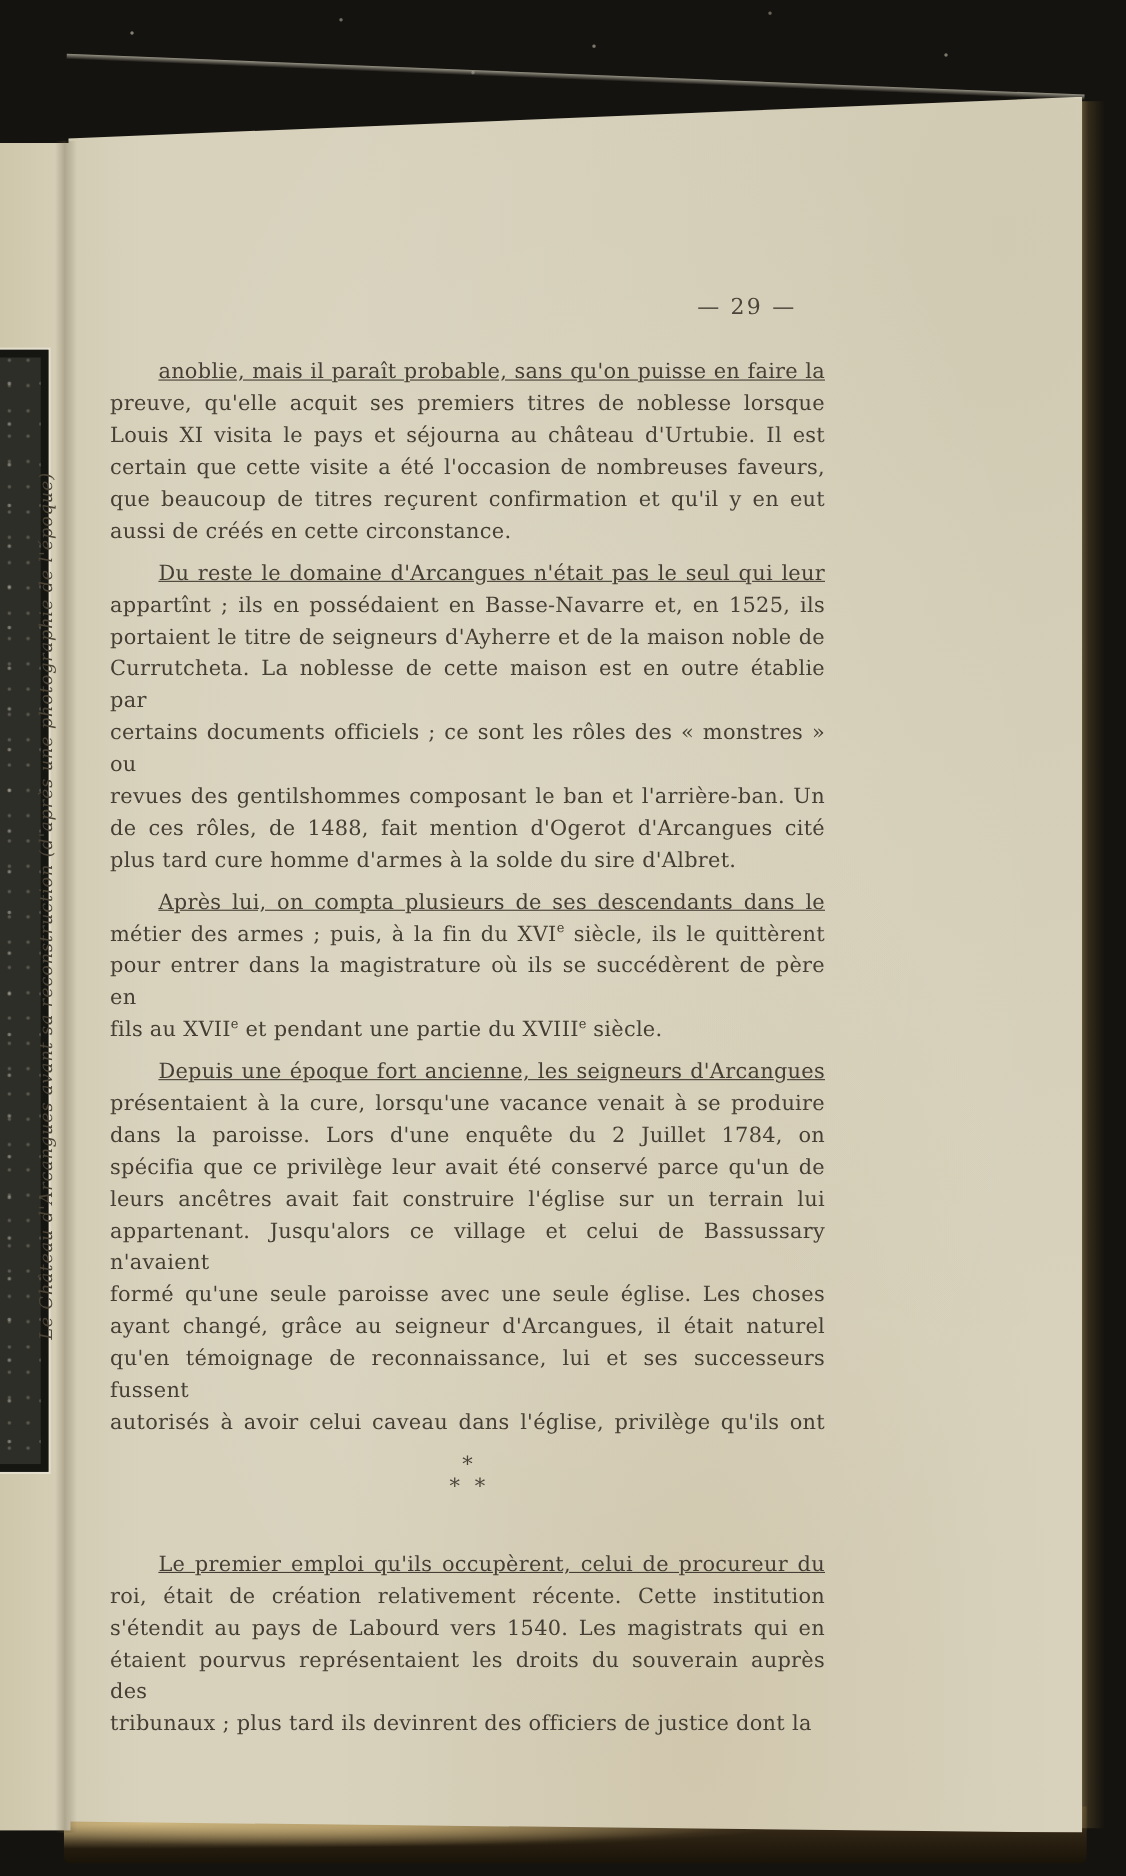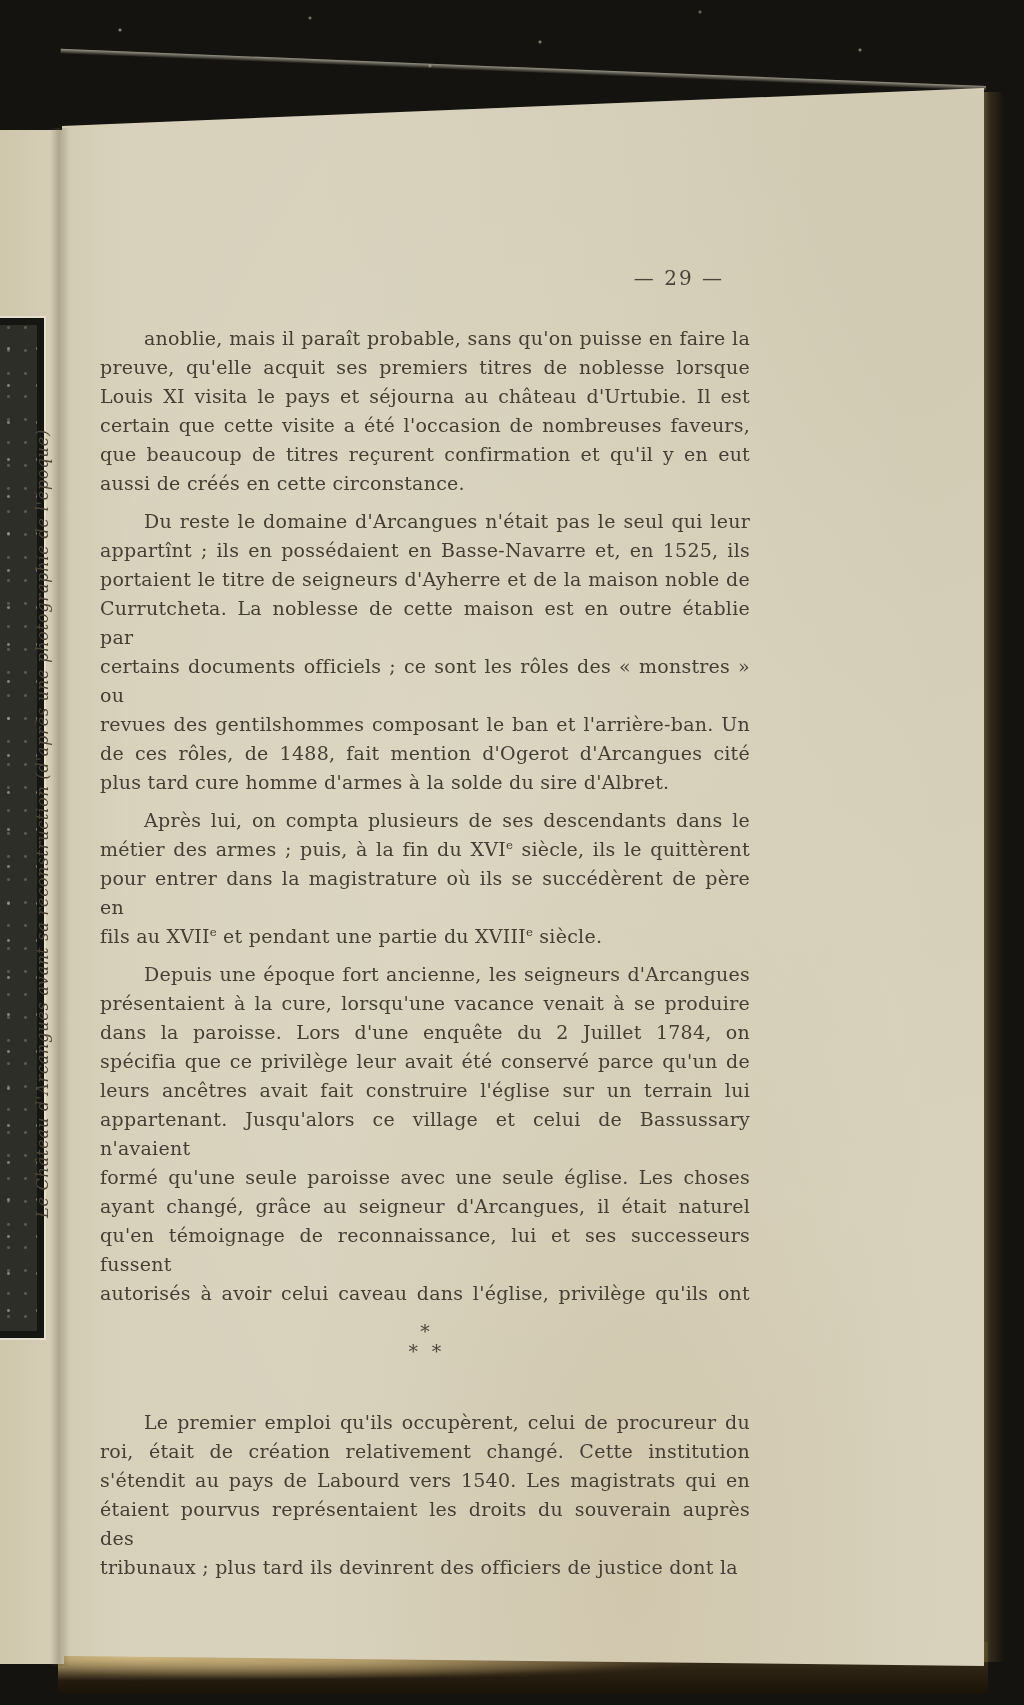--- a/index.html
+++ b/index.html
@@ -89,21 +89,21 @@
     position:absolute;left:38px;top:176px;width:650px;
     color:var(--ink);font-size:19px;line-height:29px;letter-spacing:.25px;
   }
   .page-number{
     text-align:right;padding-right:26px;margin-bottom:31px;
     font-size:20px;letter-spacing:2px;color:#4a443a;
   }
   .para{margin:0 0 9px 0;}
   .line{text-align:justify;text-align-last:justify;}
   .line.last{text-align-last:left;}
-  .line.first{padding-left:44px;}
+  .line.first{padding-left:44px;text-decoration:underline;}
   .line sup{font-size:.62em;line-height:0;vertical-align:super;letter-spacing:0;}
   .separator{
     text-align:center;margin:13px 0 47px 0;line-height:20px;
     font-size:19px;color:#4a443a;word-spacing:7px;
   }
 </style>
 </head>
 <body>
 
 <div class="dust"></div>
@@ -156,21 +156,21 @@
           <div class="line">autorisés à avoir celui caveau dans l'église, privilège qu'ils ont</div>
         </div>
       </div>
     <div class="separator">
       <div>*</div>
       <div>* *</div>
     </div>
     <div id="section-1">
         <div class="para">
           <div class="line first">Le premier emploi qu'ils occupèrent, celui de procureur du</div>
-          <div class="line">roi, était de création relativement changé. Cette institution</div>
+          <div class="line">roi, était de création relativement récente. Cette institution</div>
           <div class="line">s'étendit au pays de Labourd vers 1540. Les magistrats qui en</div>
           <div class="line">étaient pourvus représentaient les droits du souverain auprès des</div>
           <div class="line last">tribunaux ; plus tard ils devinrent des officiers de justice dont la</div>
         </div>
       </div>
   </div>
 </div>
 <div class="torn-fringe"></div>
 
 </body></html>

